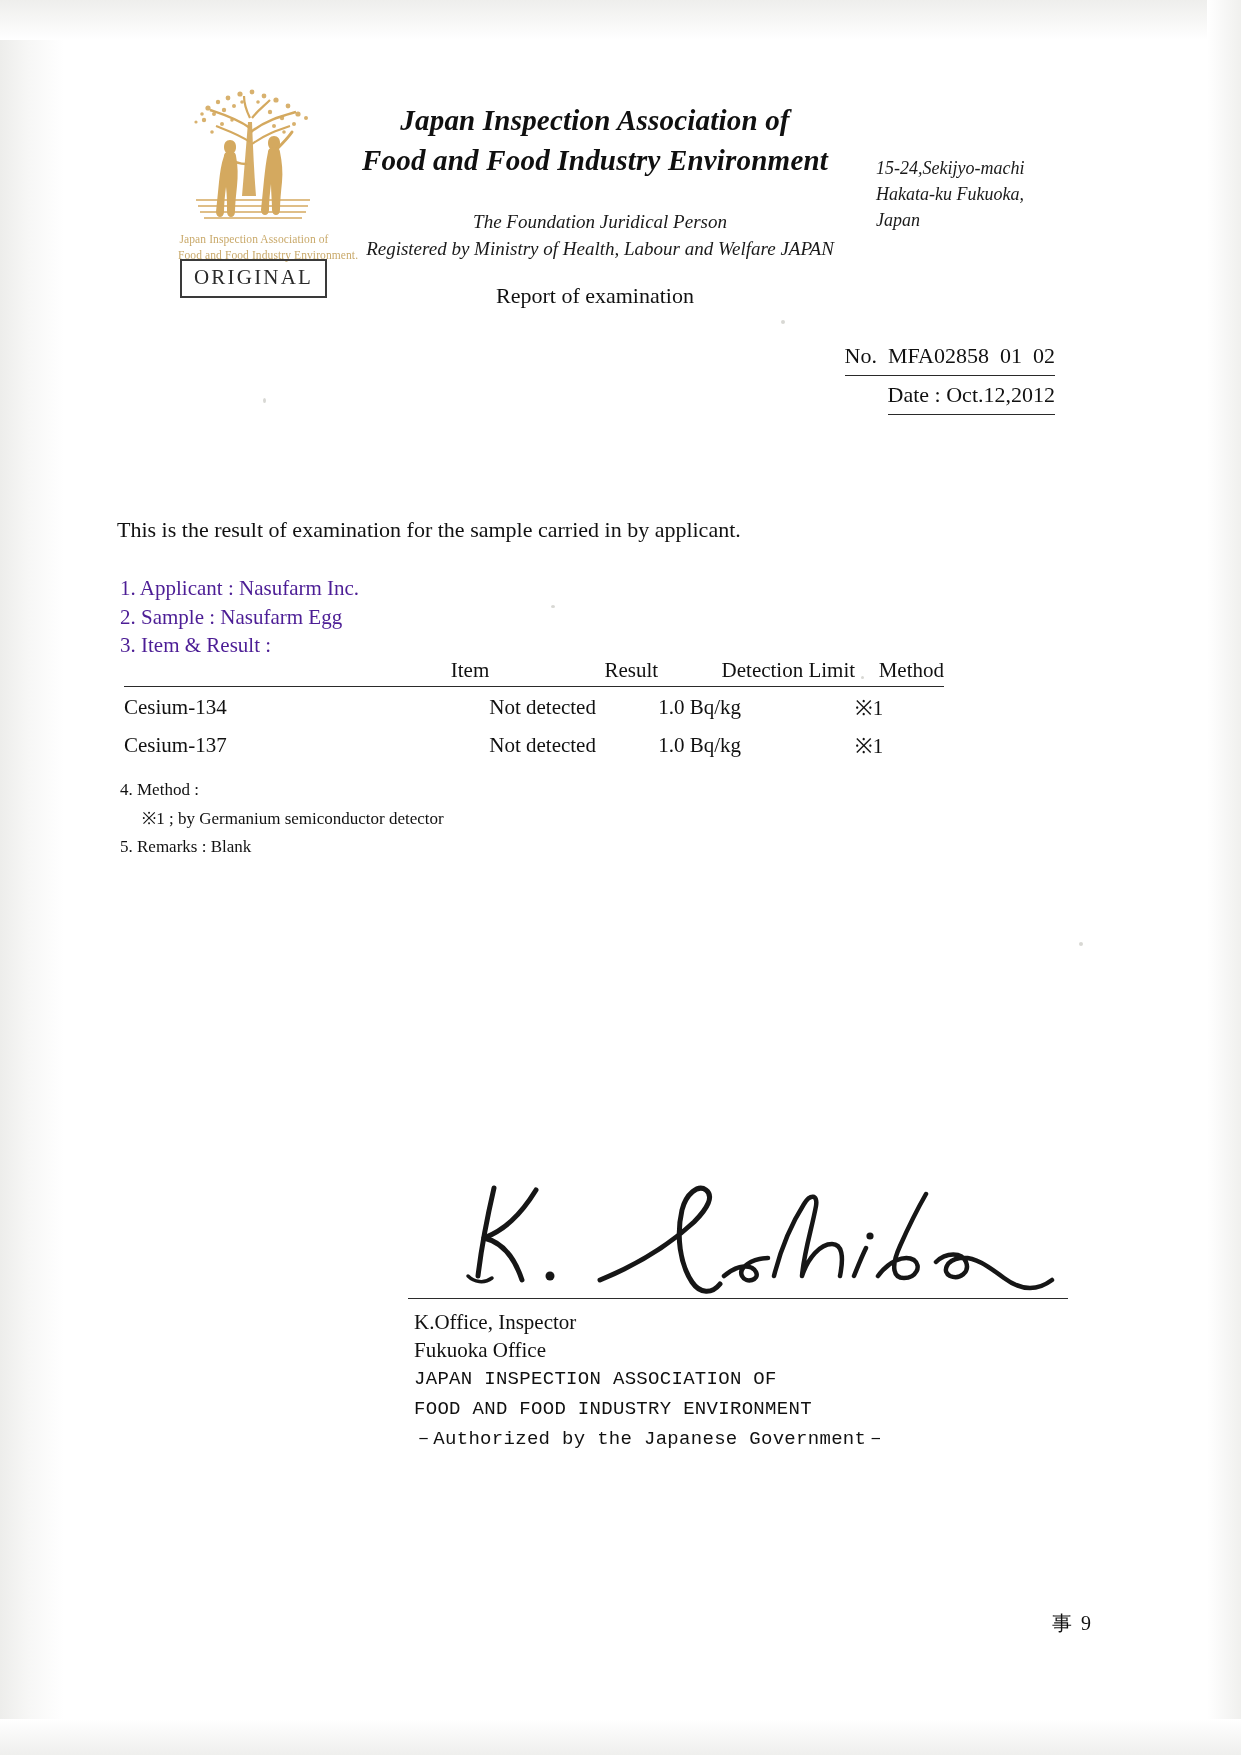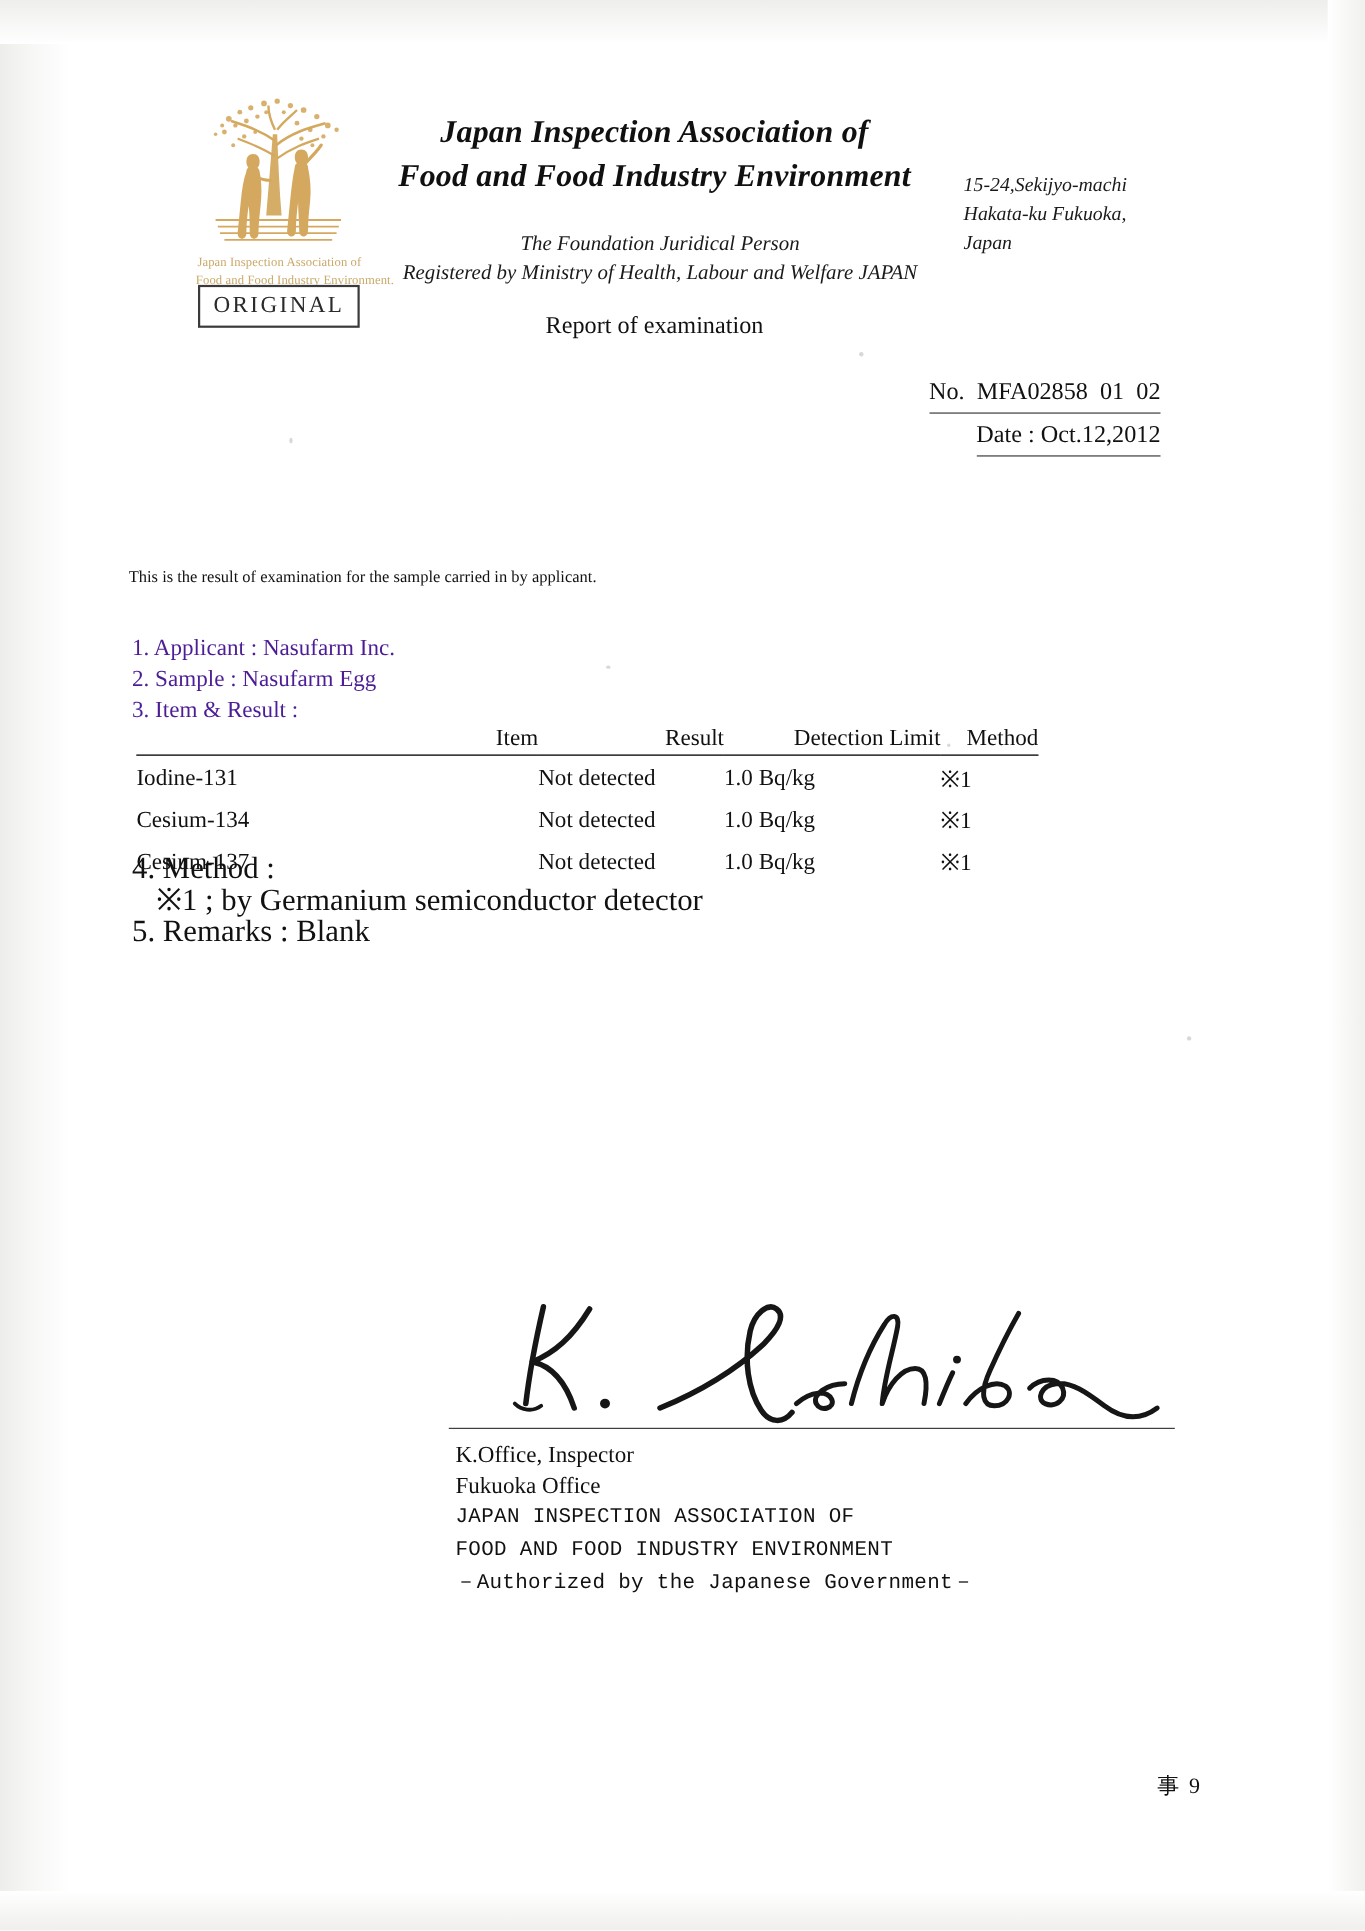--- a/index.html
+++ b/index.html
@@ -142,21 +142,21 @@
     white-space: pre;
     text-align: center;
   }
   .meta .row { display: block; }
 
   
   .intro {
     position: absolute;
     left: 117px;
     top: 517px;
-    font-size: 15px;
+    font-size: 22px;
     color: #111111;
     white-space: nowrap;
   }
   .list {
     position: absolute;
     left: 120px;
     top: 574px;
     font-size: 21px;
     line-height: 28.5px;
     color: #4c1d95;
@@ -189,21 +189,21 @@
   }
   .col-item   { width: 378px; }
   .col-result { width: 172px; }
   .col-dl     { width: 200px; }
   .col-method { width: 90px; }
 
   .tail {
     position: absolute;
     left: 120px;
     top: 776px;
-    font-size: 28px;
+    font-size: 17px;
     line-height: 28.5px;
     color: #111111;
   }
   .tail .indent { padding-left: 22px; }
 
   
   .signature-area {
     position: absolute;
     left: 408px;
     top: 1180px;
@@ -364,26 +364,20 @@
       <thead>
         <tr>
           <th class="col-item">Item</th>
           <th class="col-result">Result</th>
           <th class="col-dl">Detection Limit</th>
           <th class="col-method">Method</th>
         </tr>
       </thead>
       <tbody>
         <tr>
-          <td>Iodine-131</td>
-          <td>Not detected</td>
-          <td>1.0 Bq/kg</td>
-          <td>※1</td>
-        </tr>
-        <tr>
           <td>Cesium-134</td>
           <td>Not detected</td>
           <td>1.0 Bq/kg</td>
           <td>※1</td>
         </tr>
         <tr>
           <td>Cesium-137</td>
           <td>Not detected</td>
           <td>1.0 Bq/kg</td>
           <td>※1</td>

